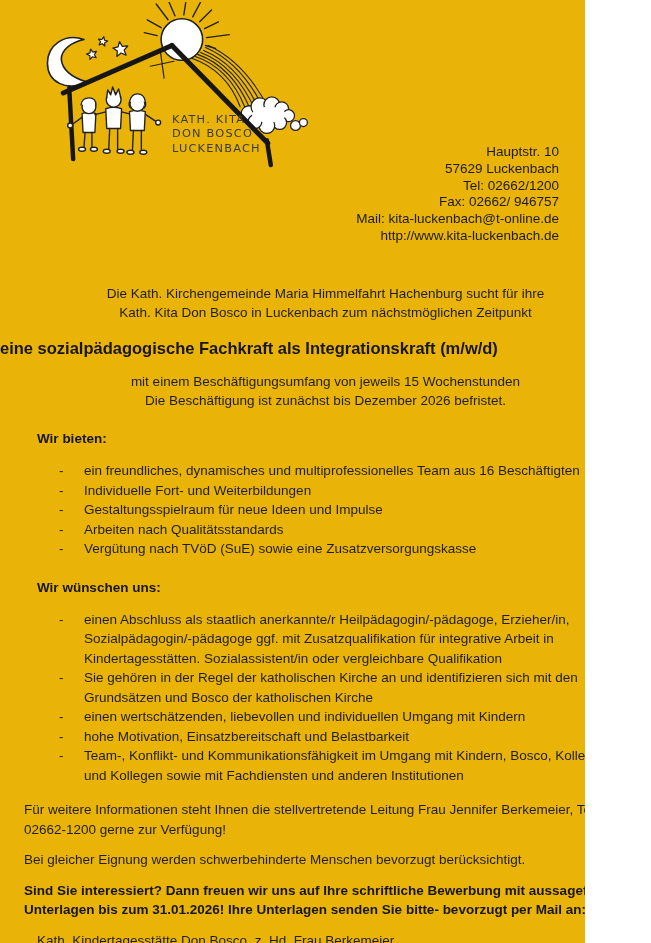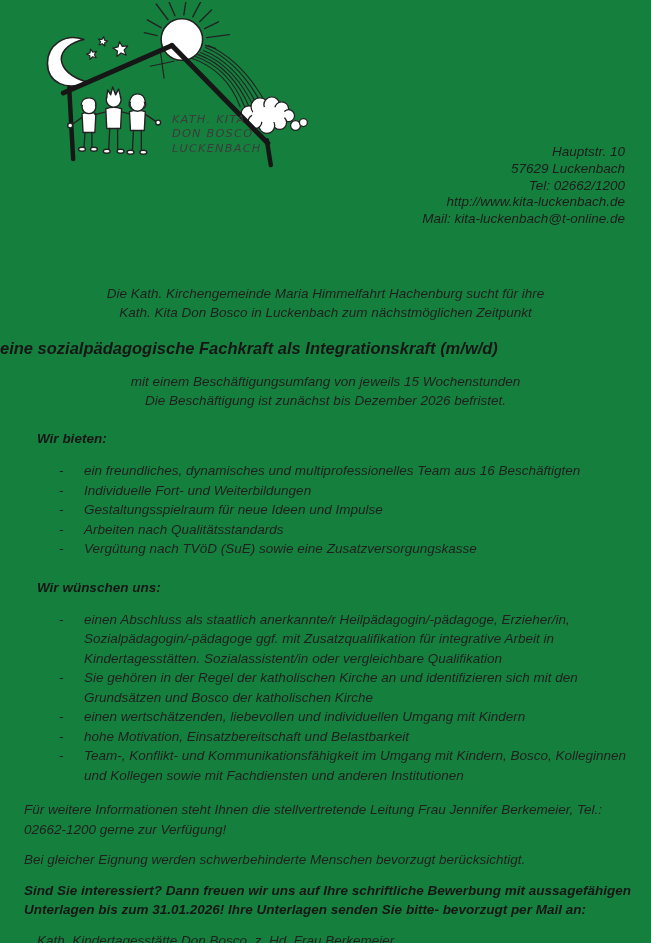--- a/index.html
+++ b/index.html
@@ -1,23 +1,22 @@
 <!DOCTYPE html>
 <html><head>
 <meta charset="utf-8">
 <style>
   html,body{margin:0;padding:0;background:#ffffff;}
   .page{
     position:relative;
-    width:651px;height:943px;
-    background:#15803d;
+    width:585px;height:943px;
+    background:#eab308;
     font-family:"Liberation Sans","DejaVu Sans",sans-serif;
     color:#1f1f1f;
     overflow:hidden;
-    font-style:italic;
   }
   
   .logo-svg{position:absolute;top:2px;left:25px;width:290px;height:168px;}
   .logo-txt{font-family:"DejaVu Sans",sans-serif;font-size:11.5px;letter-spacing:1.2px;fill:#3c3c3c;}
   .contact{
     position:absolute;top:144px;right:26px;
     text-align:right;font-size:13.5px;line-height:16.8px;color:#1c1c1c;
   }
   
   .content{position:absolute;top:268px;left:0;width:651px;}
@@ -145,22 +144,23 @@
       <text class="logo-txt" x="147" y="122">KATH. KITA</text>
       <text class="logo-txt" x="147" y="137">DON BOSCO</text>
       <text class="logo-txt" x="147" y="152">LUCKENBACH</text>
     </g>
   </svg>
 
   <div class="contact">
     <div>Hauptstr. 10</div>
     <div>57629 Luckenbach</div>
     <div>Tel: 02662/1200</div>
+    <div>Fax: 02662/ 946757</div>
+    <div>Mail: kita-luckenbach@t-online.de</div>
     <div>http://www.kita-luckenbach.de</div>
-    <div>Mail: kita-luckenbach@t-online.de</div>
   </div>
 
   <div class="content">
 
     <p class="center">
       <span class="line">Die Kath. Kirchengemeinde Maria Himmelfahrt Hachenburg sucht für ihre</span>
       <span class="line">Kath. Kita Don Bosco in Luckenbach zum nächstmöglichen Zeitpunkt</span>
     </p>
 
     <h1 class="headline">eine sozialpädagogische Fachkraft als Integrationskraft (m/w/d)</h1>

